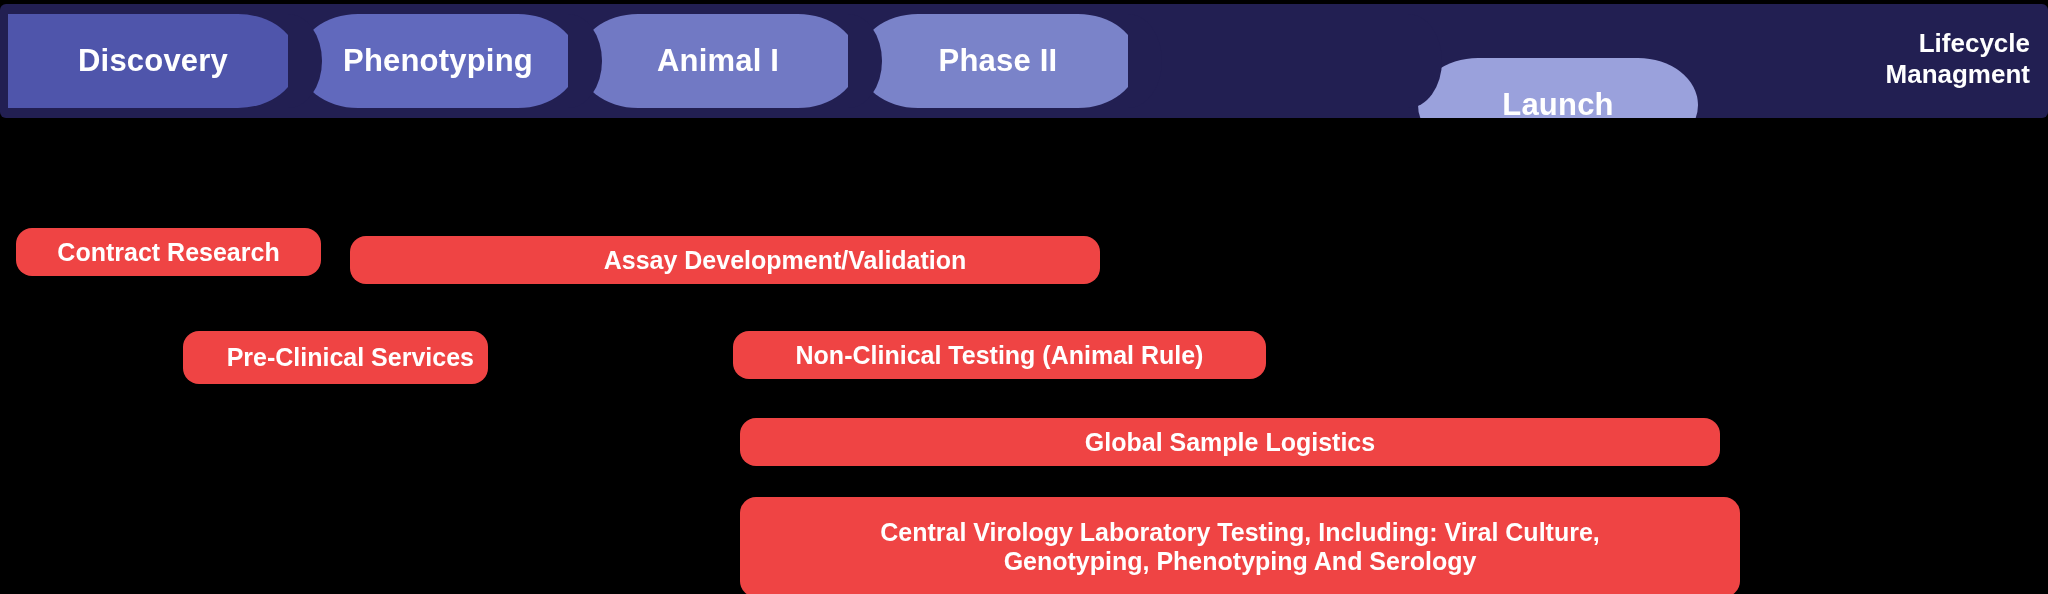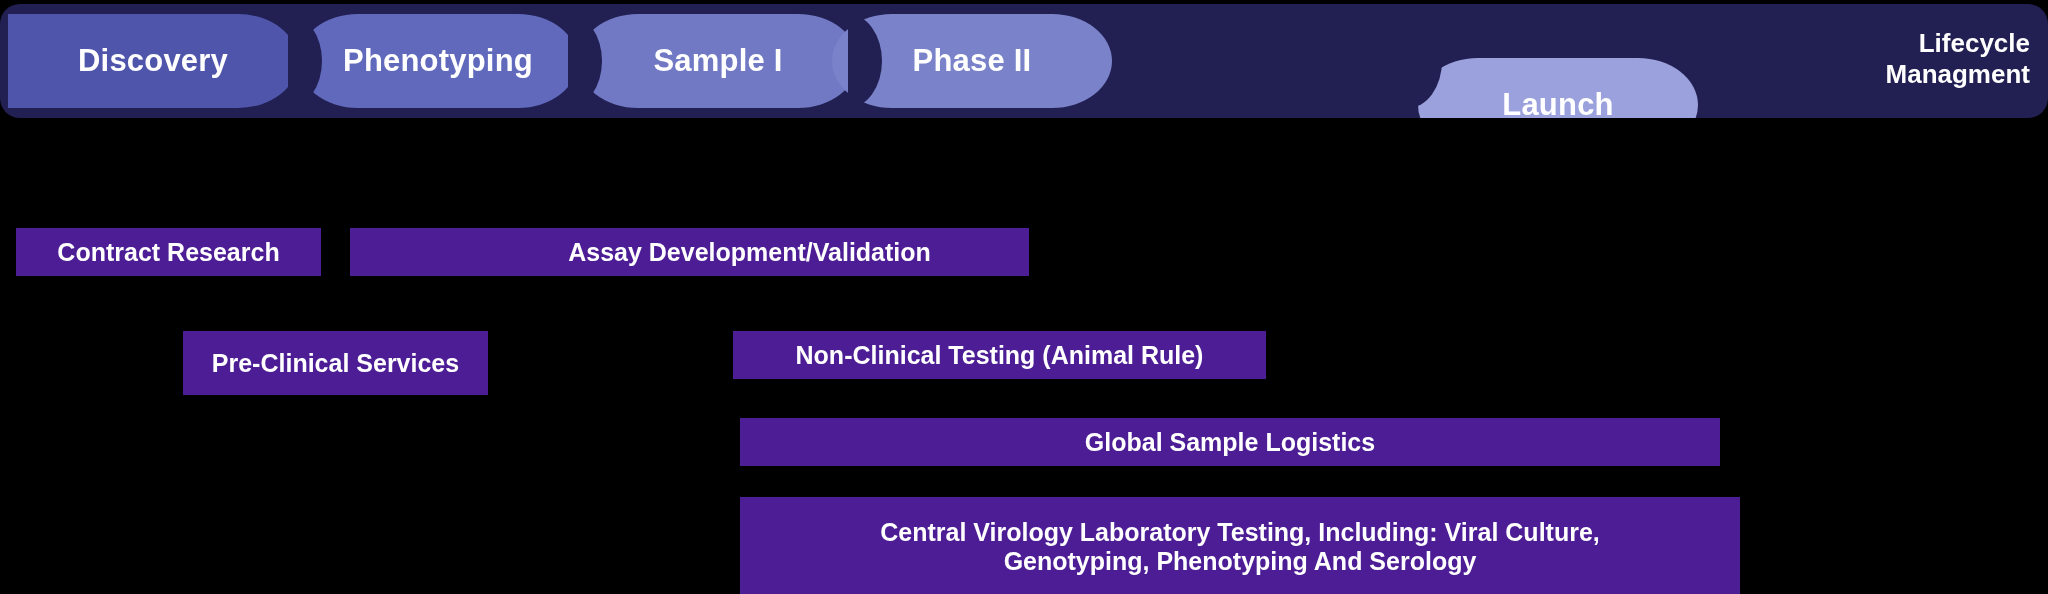--- a/index.html
+++ b/index.html
@@ -23,21 +23,21 @@
   }
 
   
   .phase-banner {
     position: absolute;
     left: 0px;
     top: 4px;
     width: 2048px;
     height: 114px;
     background: #221f52;
-    border-radius: 20px;
+    border-radius: 6px;
     overflow: hidden;
   }
 
   .phase-track {
     position: absolute;
     left: 0;
     top: 10px;
     height: 94px;
     width: 100%;
   }
@@ -95,22 +95,22 @@
     font-size: 26px;
     font-weight: 700;
     text-align: right;
     line-height: 1.18;
     white-space: pre-line;
   }
 
   
   .svc-bar {
     position: absolute;
-    background: #4c1d95;
-    border-radius: 0;
+    background: #ef4444;
+    border-radius: 16px;
     display: flex;
     align-items: center;
     justify-content: center;
     box-sizing: border-box;
   }
 
   .svc-bar .svc-text {
     color: #ffffff;
     font-size: 25px;
     font-weight: 700;
@@ -141,25 +141,25 @@
       <div class="seg-gap" style="left:288px;"></div>
 
       <div class="phase-seg" style="left:298px; width:280px;">
         <div class="seg-shape" style="background:#6169bd;"></div>
         <span class="seg-label">Phenotyping</span>
       </div>
       <div class="seg-gap" style="left:568px;"></div>
 
       <div class="phase-seg" style="left:578px; width:280px;">
         <div class="seg-shape" style="background:#7179c4;"></div>
-        <span class="seg-label">Sample I</span>
+        <span class="seg-label">Animal I</span>
       </div>
       <div class="seg-gap" style="left:848px;"></div>
 
-      <div class="phase-seg" style="left:832px; width:280px;">
+      <div class="phase-seg" style="left:858px; width:280px;">
         <div class="seg-shape" style="background:#7a83c9;"></div>
         <span class="seg-label">Phase II</span>
       </div>
       <div class="seg-gap" style="left:1128px;"></div>
 
       <div class="seg-gap" style="left:1408px;"></div>
 
       <div class="phase-seg" style="left:1418px; width:280px;margin-top:44px;">
         <div class="seg-shape" style="background:#9aa1dc;"></div>
         <span class="seg-label">Launch</span>
@@ -168,25 +168,25 @@
     </div>
 
     <div class="lifecycle-label" style="left:1700px; top:24px; width:330px;">Lifecycle
 Managment</div>
   </div>
 
   <div class="svc-bar" style="left:16px; top:228px; width:305px; height:48px;">
     <span class="svc-text">Contract Research</span>
   </div>
 
-  <div class="svc-bar align-right" style="left:350px; top:228px; width:679px; height:48px;">
+  <div class="svc-bar align-right" style="left:350px; top:236px; width:750px; height:48px;">
     <span class="svc-text">Assay Development/Validation</span>
   </div>
 
-  <div class="svc-bar" style="left:183px; top:331px; width:305px; height:64px;">
+  <div class="svc-bar" style="left:183px; top:331px; width:305px; height:53px;justify-content:flex-end;">
     <span class="svc-text">Pre-Clinical Services</span>
   </div>
 
   <div class="svc-bar" style="left:733px; top:331px; width:533px; height:48px;">
     <span class="svc-text">Non-Clinical Testing (Animal Rule)</span>
   </div>
 
   <div class="svc-bar" style="left:740px; top:418px; width:980px; height:48px;">
     <span class="svc-text">Global Sample Logistics</span>
   </div>

